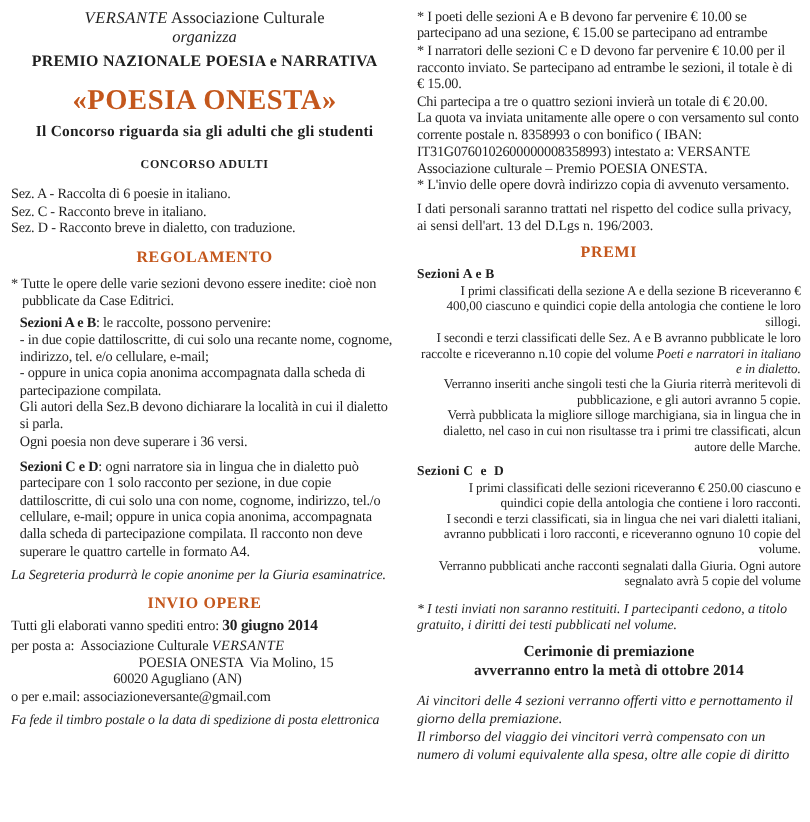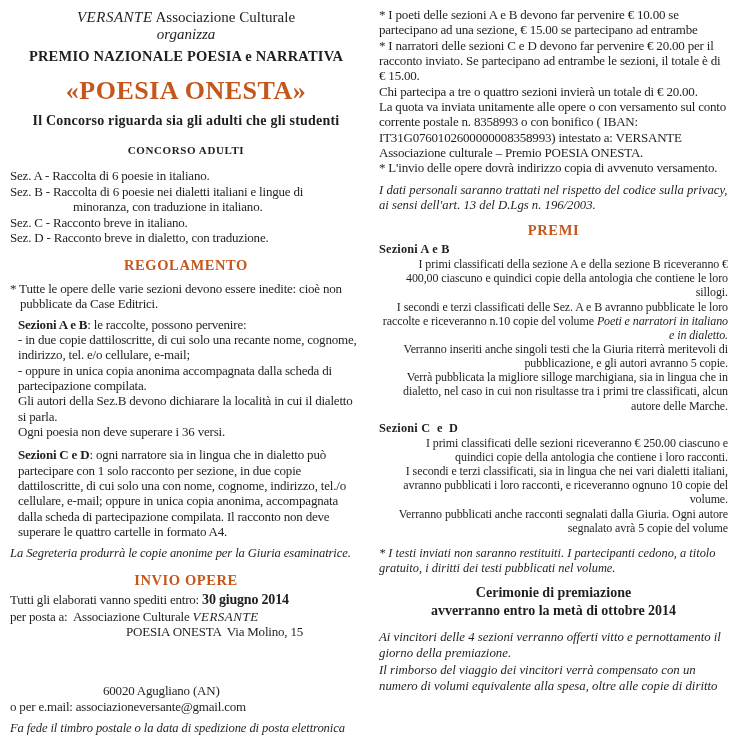--- a/index.html
+++ b/index.html
@@ -37,25 +37,25 @@
   .h-big    { font-size: 11px; font-weight: bold; text-align: center; margin: 15px 0 12px; letter-spacing: 0.6px; }
   .h-accent { font-size: 14.5px; font-weight: bold; text-align: center; margin: 11px 0 7px; letter-spacing: 0.6px; }
 
   .sez-item { font-size: 13px; line-height: 1.2; letter-spacing: -0.2px; padding-left: 63px; text-indent: -63px; }
 
   .hang   { padding-left: 10px; text-indent: -10px; }
   .block  { margin: 5px 0 0 8px; }
   .note-i { font-size: 12.6px; font-style: italic; margin-top: 7px; letter-spacing: -0.1px; }
 
   .addr-ind-1 { margin-left: 116px; }
-  .addr-ind-2 { margin-left: 93px; margin-top: 44px; }
+  .addr-ind-2 { margin-left: 93px; }
 
   
   .r-t { font-size: 13px; line-height: 1.18; letter-spacing: -0.2px; }
-  .privacy { font-size: 12.7px; font-style: italic; margin-top: 7px; line-height: 1.2; }
+  .privacy { font-size: 12.7px; margin-top: 7px; line-height: 1.2; }
   .premi-h { margin: 9px 0 3px; }
   .sub-h  { font-size: 12.3px; font-weight: bold; letter-spacing: 0.2px; }
   .sub-h.cd { margin-top: 8px; }
   .p-sm   { font-size: 12px; line-height: 1.18; letter-spacing: -0.1px; text-indent: 9px; text-align: right; }
   .rights { font-size: 12.4px; font-style: italic; margin-top: 11px; line-height: 1.22; }
   .ceremony { font-size: 14px; font-weight: bold; text-align: center; margin-top: 8px; line-height: 1.25; }
   .win-note { font-size: 12.8px; font-style: italic; line-height: 1.22; margin-top: 11px; }
   .travel-note { font-size: 12.8px; font-style: italic; line-height: 1.22; margin-top: 2px; }
 </style>
 </head>
@@ -73,21 +73,20 @@
 
     <div class="big-title accent">«POESIA ONESTA»</div>
 
 
     <div class="audience">Il Concorso riguarda sia gli adulti che gli studenti</div>
 
     <div class="h-big">CONCORSO ADULTI</div>
 
     <div class="sez-list">
       <div class="sez-item">Sez. A - Raccolta di 6 poesie in italiano.</div>
-      <div class="sez-item">Sez. B - Raccolta di 6 poesie nei dialetti italiani e lingue di minoranza, con traduzione in italiano.</div>
       <div class="sez-item">Sez. C - Racconto breve in italiano.</div>
       <div class="sez-item">Sez. D - Racconto breve in dialetto, con traduzione.</div>
     </div>
 
     <div class="h-accent accent">REGOLAMENTO</div>
 
     <div class="t hang">* Tutte le opere delle varie sezioni devono essere inedite: cioè non pubblicate da Case Editrici.</div>
 
     <div class="block">
       <div class="t"><span class="b">Sezioni A e B</span><span>: le raccolte, possono pervenire:</span></div>
@@ -113,21 +112,21 @@
 
     <div class="t">o per e.mail: associazioneversante@gmail.com</div>
 
     <div class="note-i">Fa fede il timbro postale o la data di spedizione di posta elettronica</div>
 
   </div>
 
   <div class="col col-right">
 
     <div class="r-t">* I poeti delle sezioni A e B devono far pervenire € 10.00 se partecipano ad una sezione, € 15.00 se partecipano ad entrambe</div>
-    <div class="r-t">* I narratori delle sezioni C e D devono far pervenire € 20.00 per il racconto inviato. Se partecipano ad entrambe le sezioni, il totale è di € 15.00.</div>
+    <div class="r-t">* I narratori delle sezioni C e D devono far pervenire € 10.00 per il racconto inviato. Se partecipano ad entrambe le sezioni, il totale è di € 15.00.</div>
     <div class="r-t">Chi partecipa a tre o quattro sezioni invierà un totale di € 20.00.</div>
     <div class="r-t">La quota va inviata unitamente alle opere o con versamento sul conto corrente postale n. 8358993 o con bonifico ( IBAN: IT31G0760102600000008358993) intestato a: VERSANTE Associazione culturale – Premio POESIA ONESTA.</div>
     <div class="r-t">* L'invio delle opere dovrà indirizzo copia di avvenuto versamento.</div>
 
     <div class="privacy">I dati personali saranno trattati nel rispetto del codice sulla privacy, ai sensi dell'art. 13 del D.Lgs n. 196/2003.</div>
 
     <div class="h-accent accent premi-h">PREMI</div>
 
     <div class="sub-h">Sezioni A e B</div>
     <div class="p-sm">I primi classificati della sezione A e della sezione B riceveranno € 400,00 ciascuno e quindici copie della antologia che contiene le loro sillogi.</div>

